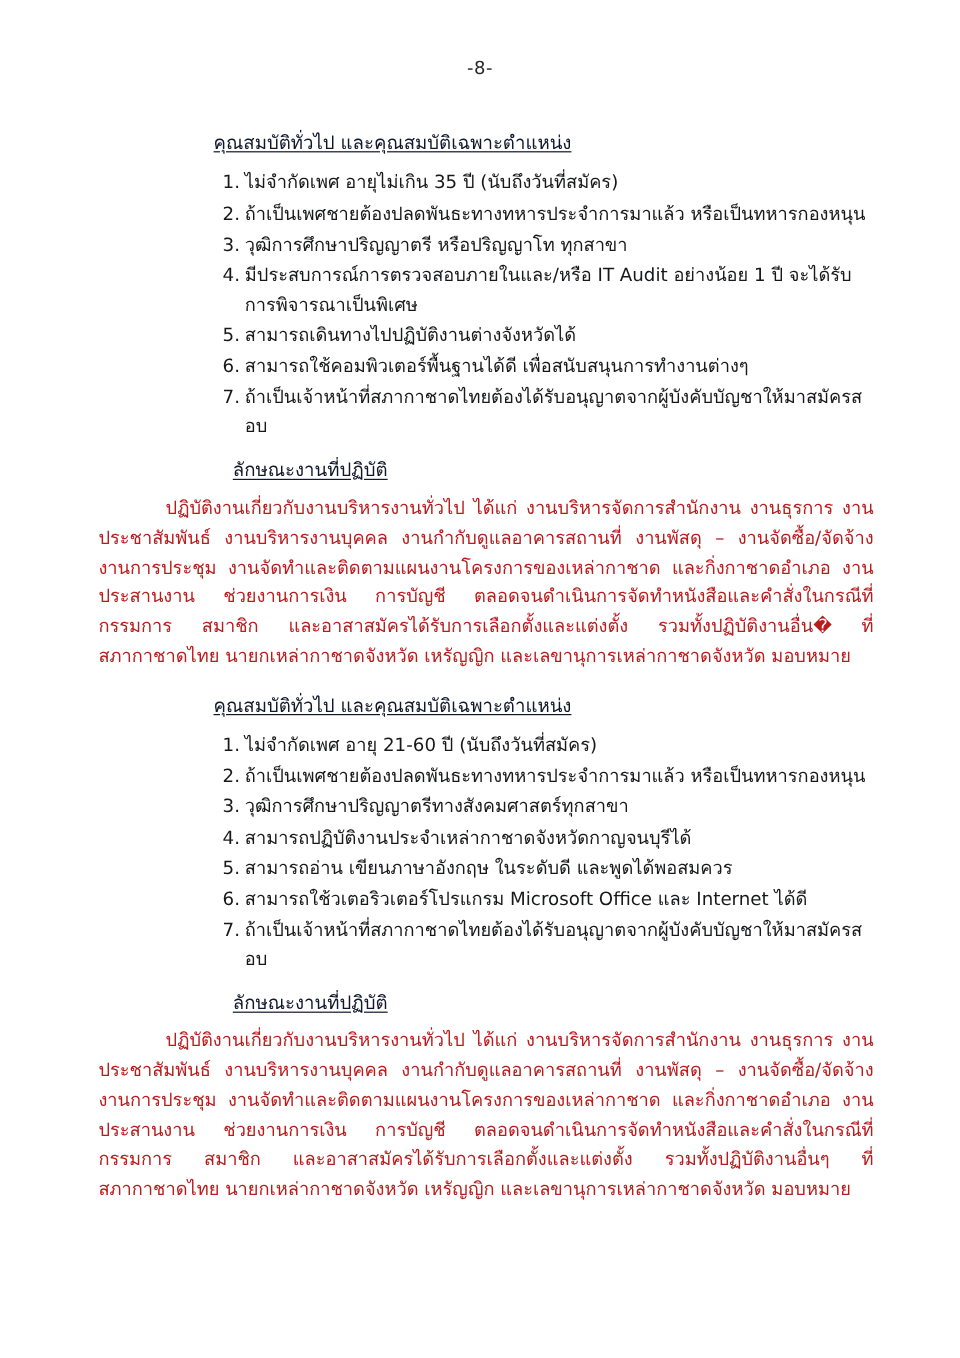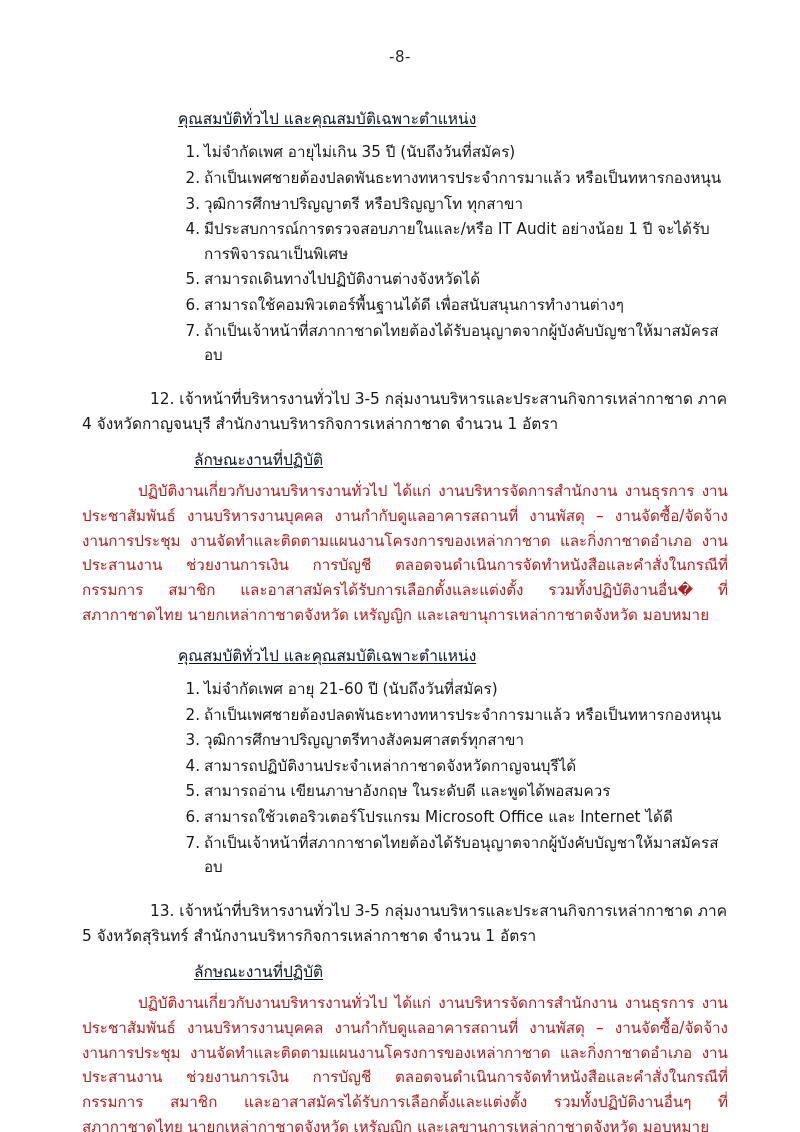--- a/index.html
+++ b/index.html
@@ -122,21 +122,20 @@
       <li>
           <span class="num">6.</span>
           <span class="txt">สามารถใช้คอมพิวเตอร์พื้นฐานได้ดี เพื่อสนับสนุนการทำงานต่างๆ</span>
         </li>
       <li>
           <span class="num">7.</span>
           <span class="txt">ถ้าเป็นเจ้าหน้าที่สภากาชาดไทยต้องได้รับอนุญาตจากผู้บังคับบัญชาให้มาสมัครสอบ</span>
         </li>
     </ol>
 
-    <div class="section-head">12.  เจ้าหน้าที่บริหารงานทั่วไป 3-5  กลุ่มงานบริหารและประสานกิจการเหล่ากาชาด ภาค 4 จังหวัดกาญจนบุรี สำนักงานบริหารกิจการเหล่ากาชาด จำนวน 1 อัตรา</div>
 
     <div class="gap-s"></div>
     <div class="u-heading heading-indent-2">ลักษณะงานที่ปฏิบัติ</div>
 
     <div class="body-para">ปฏิบัติงานเกี่ยวกับงานบริหารงานทั่วไป ได้แก่ งานบริหารจัดการสำนักงาน งานธุรการ งานประชาสัมพันธ์ งานบริหารงานบุคคล งานกำกับดูแลอาคารสถานที่ งานพัสดุ – งานจัดซื้อ/จัดจ้าง งานการประชุม งานจัดทำและติดตามแผนงานโครงการของเหล่ากาชาด และกิ่งกาชาดอำเภอ งานประสานงาน ช่วยงานการเงิน การบัญชี ตลอดจนดำเนินการจัดทำหนังสือและคำสั่งในกรณีที่กรรมการ สมาชิก และอาสาสมัครได้รับการเลือกตั้งและแต่งตั้ง รวมทั้งปฏิบัติงานอื่น� ที่สภากาชาดไทย นายกเหล่ากาชาดจังหวัด เหรัญญิก และเลขานุการเหล่ากาชาดจังหวัด มอบหมาย</div>
 
     <div class="gap-m"></div>
     <div class="u-heading heading-indent-1">คุณสมบัติทั่วไป และคุณสมบัติเฉพาะตำแหน่ง</div>
 
     <ol class="qual-list">
@@ -163,21 +162,20 @@
       <li>
           <span class="num">6.</span>
           <span class="txt">สามารถใช้วเตอริวเตอร์โปรแกรม Microsoft Office และ Internet ได้ดี</span>
         </li>
       <li>
           <span class="num">7.</span>
           <span class="txt">ถ้าเป็นเจ้าหน้าที่สภากาชาดไทยต้องได้รับอนุญาตจากผู้บังคับบัญชาให้มาสมัครสอบ</span>
         </li>
     </ol>
 
-    <div class="section-head">13.  เจ้าหน้าที่บริหารงานทั่วไป 3-5 กลุ่มงานบริหารและประสานกิจการเหล่ากาชาด ภาค 5 จังหวัดสุรินทร์ สำนักงานบริหารกิจการเหล่ากาชาด จำนวน 1 อัตรา</div>
 
     <div class="gap-s"></div>
     <div class="u-heading heading-indent-2">ลักษณะงานที่ปฏิบัติ</div>
 
     <div class="body-para">ปฏิบัติงานเกี่ยวกับงานบริหารงานทั่วไป ได้แก่ งานบริหารจัดการสำนักงาน งานธุรการ งานประชาสัมพันธ์ งานบริหารงานบุคคล งานกำกับดูแลอาคารสถานที่ งานพัสดุ – งานจัดซื้อ/จัดจ้าง งานการประชุม งานจัดทำและติดตามแผนงานโครงการของเหล่ากาชาด และกิ่งกาชาดอำเภอ งานประสานงาน ช่วยงานการเงิน การบัญชี ตลอดจนดำเนินการจัดทำหนังสือและคำสั่งในกรณีที่กรรมการ สมาชิก และอาสาสมัครได้รับการเลือกตั้งและแต่งตั้ง รวมทั้งปฏิบัติงานอื่นๆ ที่สภากาชาดไทย นายกเหล่ากาชาดจังหวัด เหรัญญิก และเลขานุการเหล่ากาชาดจังหวัด มอบหมาย</div>
 
   </div>
 </div>
 
 </body></html>

